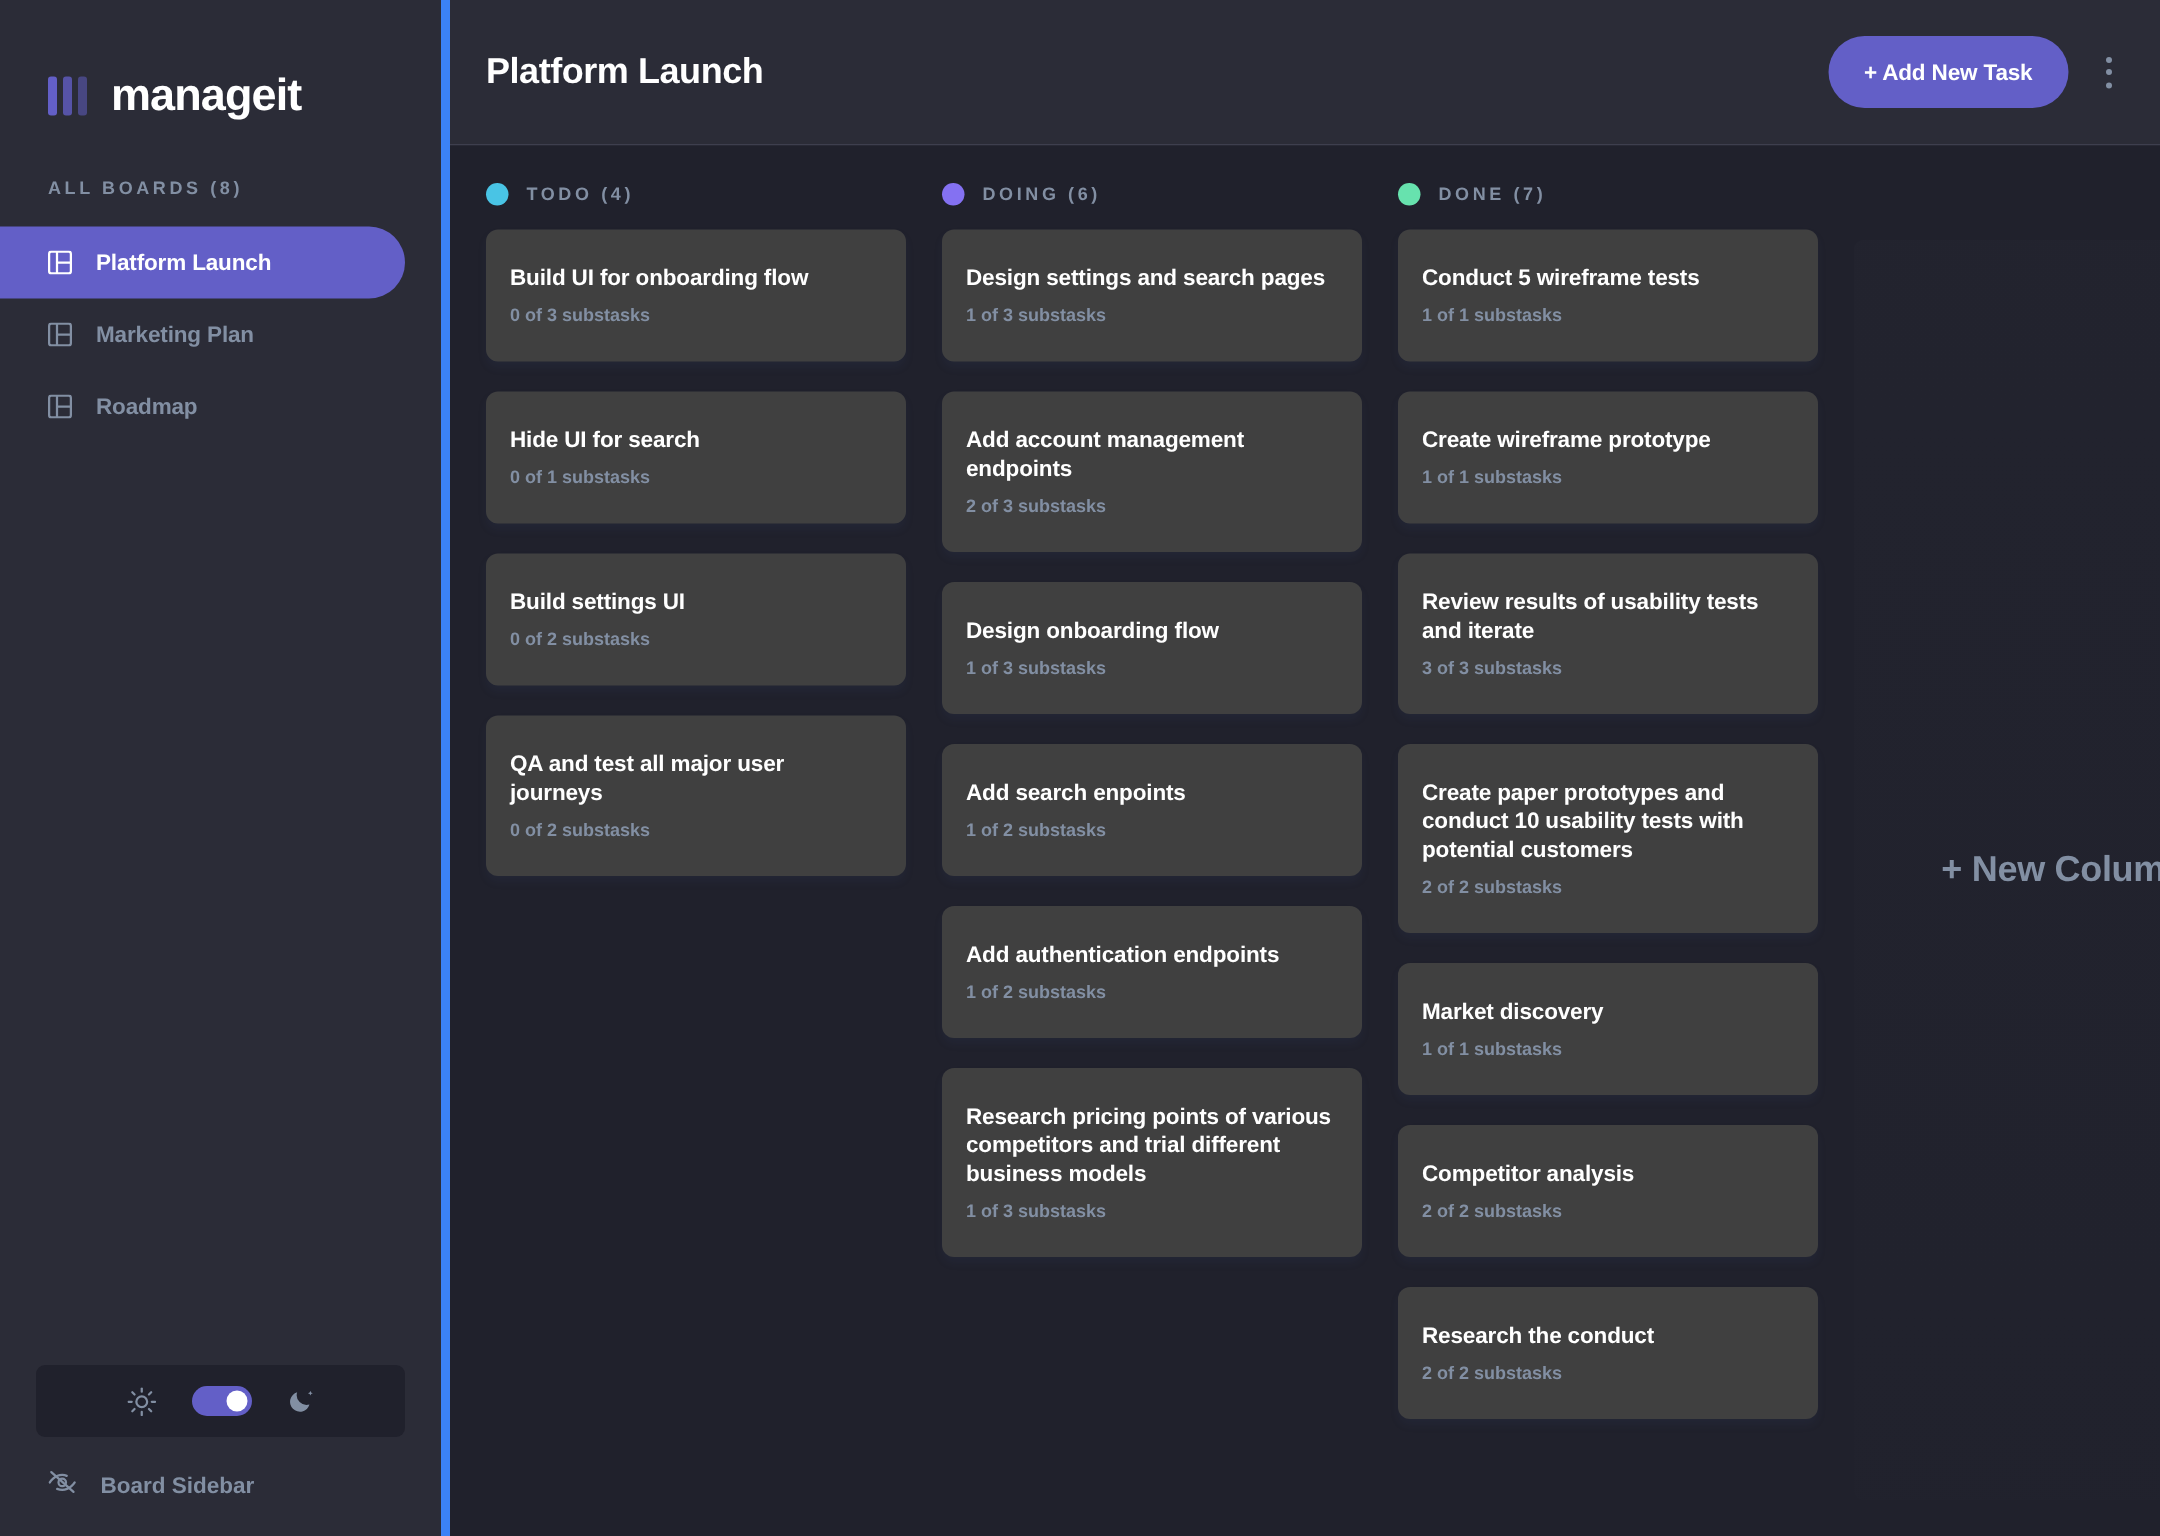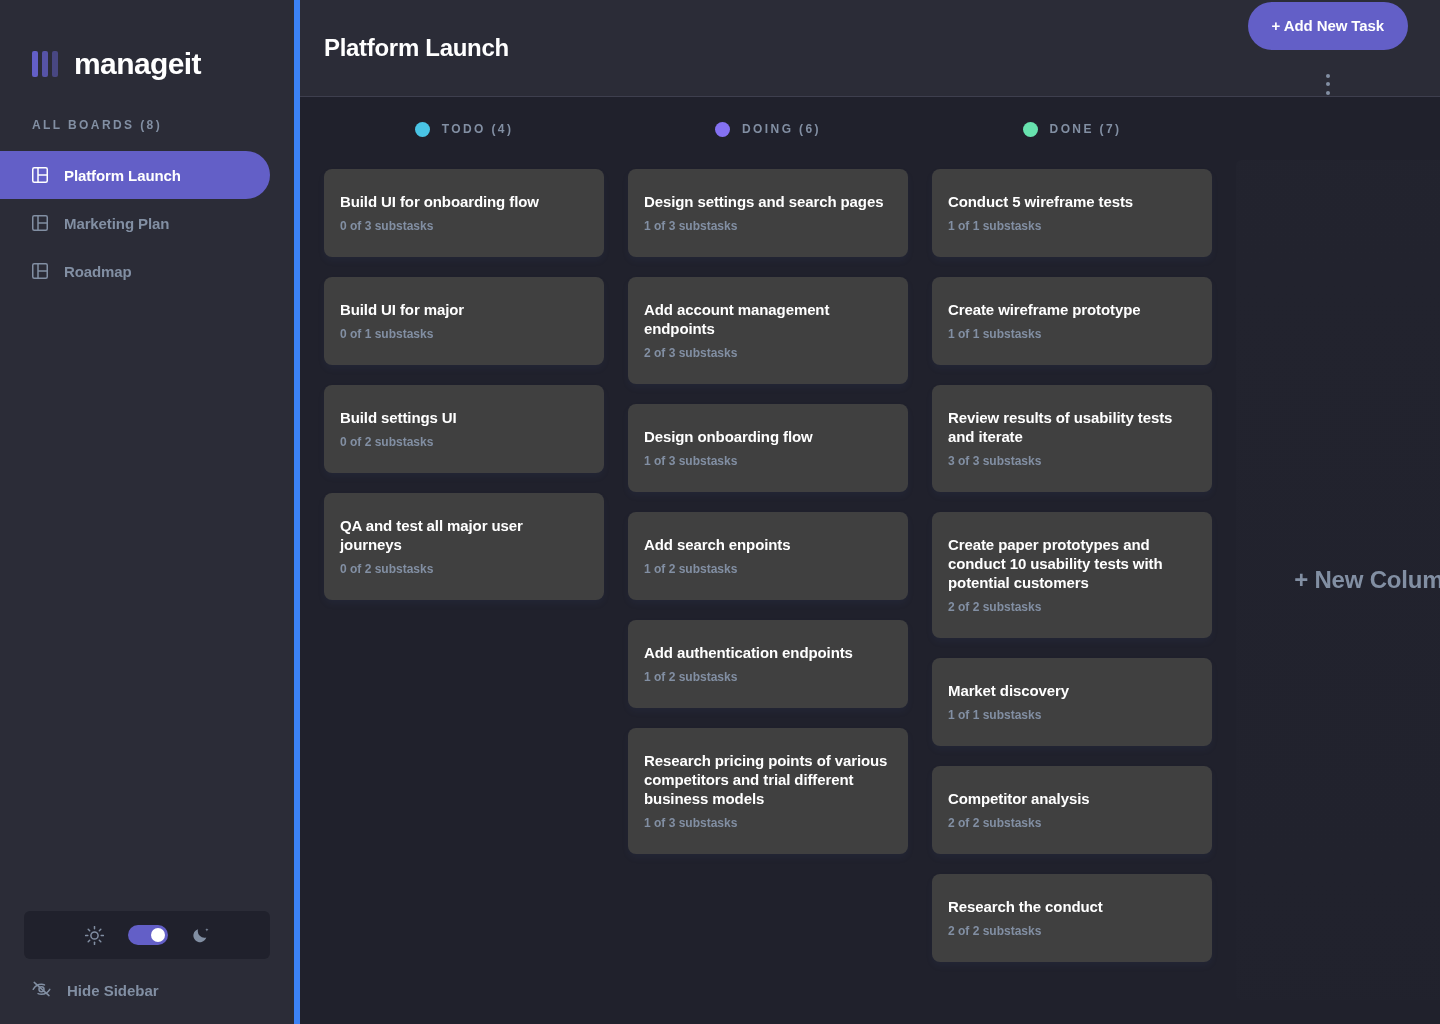--- a/index.html
+++ b/index.html
@@ -166,21 +166,20 @@
     color: #ffffff;
     font-size: 24px;
     font-weight: 700;
     letter-spacing: -0.3px;
   }
   .topbar-right {
     margin-left: auto;
     display: flex;
     align-items: center;
     gap: 24px;
-    flex-direction: column;
   }
   #add-task-btn {
     height: 48px;
     padding: 0 24px;
     border: none;
     border-radius: 24px;
     background: #635fc7;
     color: #ffffff;
     font-family: "Liberation Sans", sans-serif;
     font-size: 15px;
@@ -220,22 +219,21 @@
     width: 280px;
     flex: 0 0 280px;
     display: flex;
     flex-direction: column;
   }
   .col-head {
     display: flex;
     align-items: center;
     gap: 12px;
     height: 16px;
-    margin-bottom: 32px;
-    justify-content: center;
+    margin-bottom: 16px;
   }
   .col-dot {
     width: 15px;
     height: 15px;
     border-radius: 50%;
     flex: 0 0 15px;
   }
   .col-title {
     color: #828fa3;
     font-size: 12px;
@@ -378,21 +376,21 @@
       </div>
 
       <div class="hide-sidebar">
         <span>
           <svg width="19" height="16" viewBox="0 0 19 16" fill="none">
             <path d="M1.2 8.3s3-5 8.3-5c1.1 0 2.1.2 3 .6M17.8 8.3s-3 5-8.3 5c-1.3 0-2.4-.3-3.4-.7" stroke="#828fa3" stroke-width="1.5" stroke-linecap="round"></path>
             <circle cx="9.5" cy="8.3" r="2.5" stroke="#828fa3" stroke-width="1.5"></circle>
             <line x1="2.2" y1="1.4" x2="17" y2="14.6" stroke="#828fa3" stroke-width="1.5" stroke-linecap="round"></line>
           </svg>
         </span>
-        <span>Hide Sidebar</span>
+        <span>Board Sidebar</span>
       </div>
 
     </div>
   </aside>
 
   <div id="main">
 
     <header id="topbar">
       <h1 id="page-title">Platform Launch</h1>
       <div class="topbar-right">
@@ -411,21 +409,21 @@
         <div class="col-head">
           <span class="col-dot" style="background:#49c4e5"></span>
           <span class="col-title">TODO (4)</span>
         </div>
         <div class="col-cards">
           <div class="task-card">
             <div class="task-title">Build UI for onboarding flow</div>
             <div class="task-sub">0 of 3 substasks</div>
           </div>
           <div class="task-card">
-            <div class="task-title">Build UI for major</div>
+            <div class="task-title">Hide UI for search</div>
             <div class="task-sub">0 of 1 substasks</div>
           </div>
           <div class="task-card">
             <div class="task-title">Build settings UI</div>
             <div class="task-sub">0 of 2 substasks</div>
           </div>
           <div class="task-card">
             <div class="task-title">QA and test all major user journeys</div>
             <div class="task-sub">0 of 2 substasks</div>
           </div>

